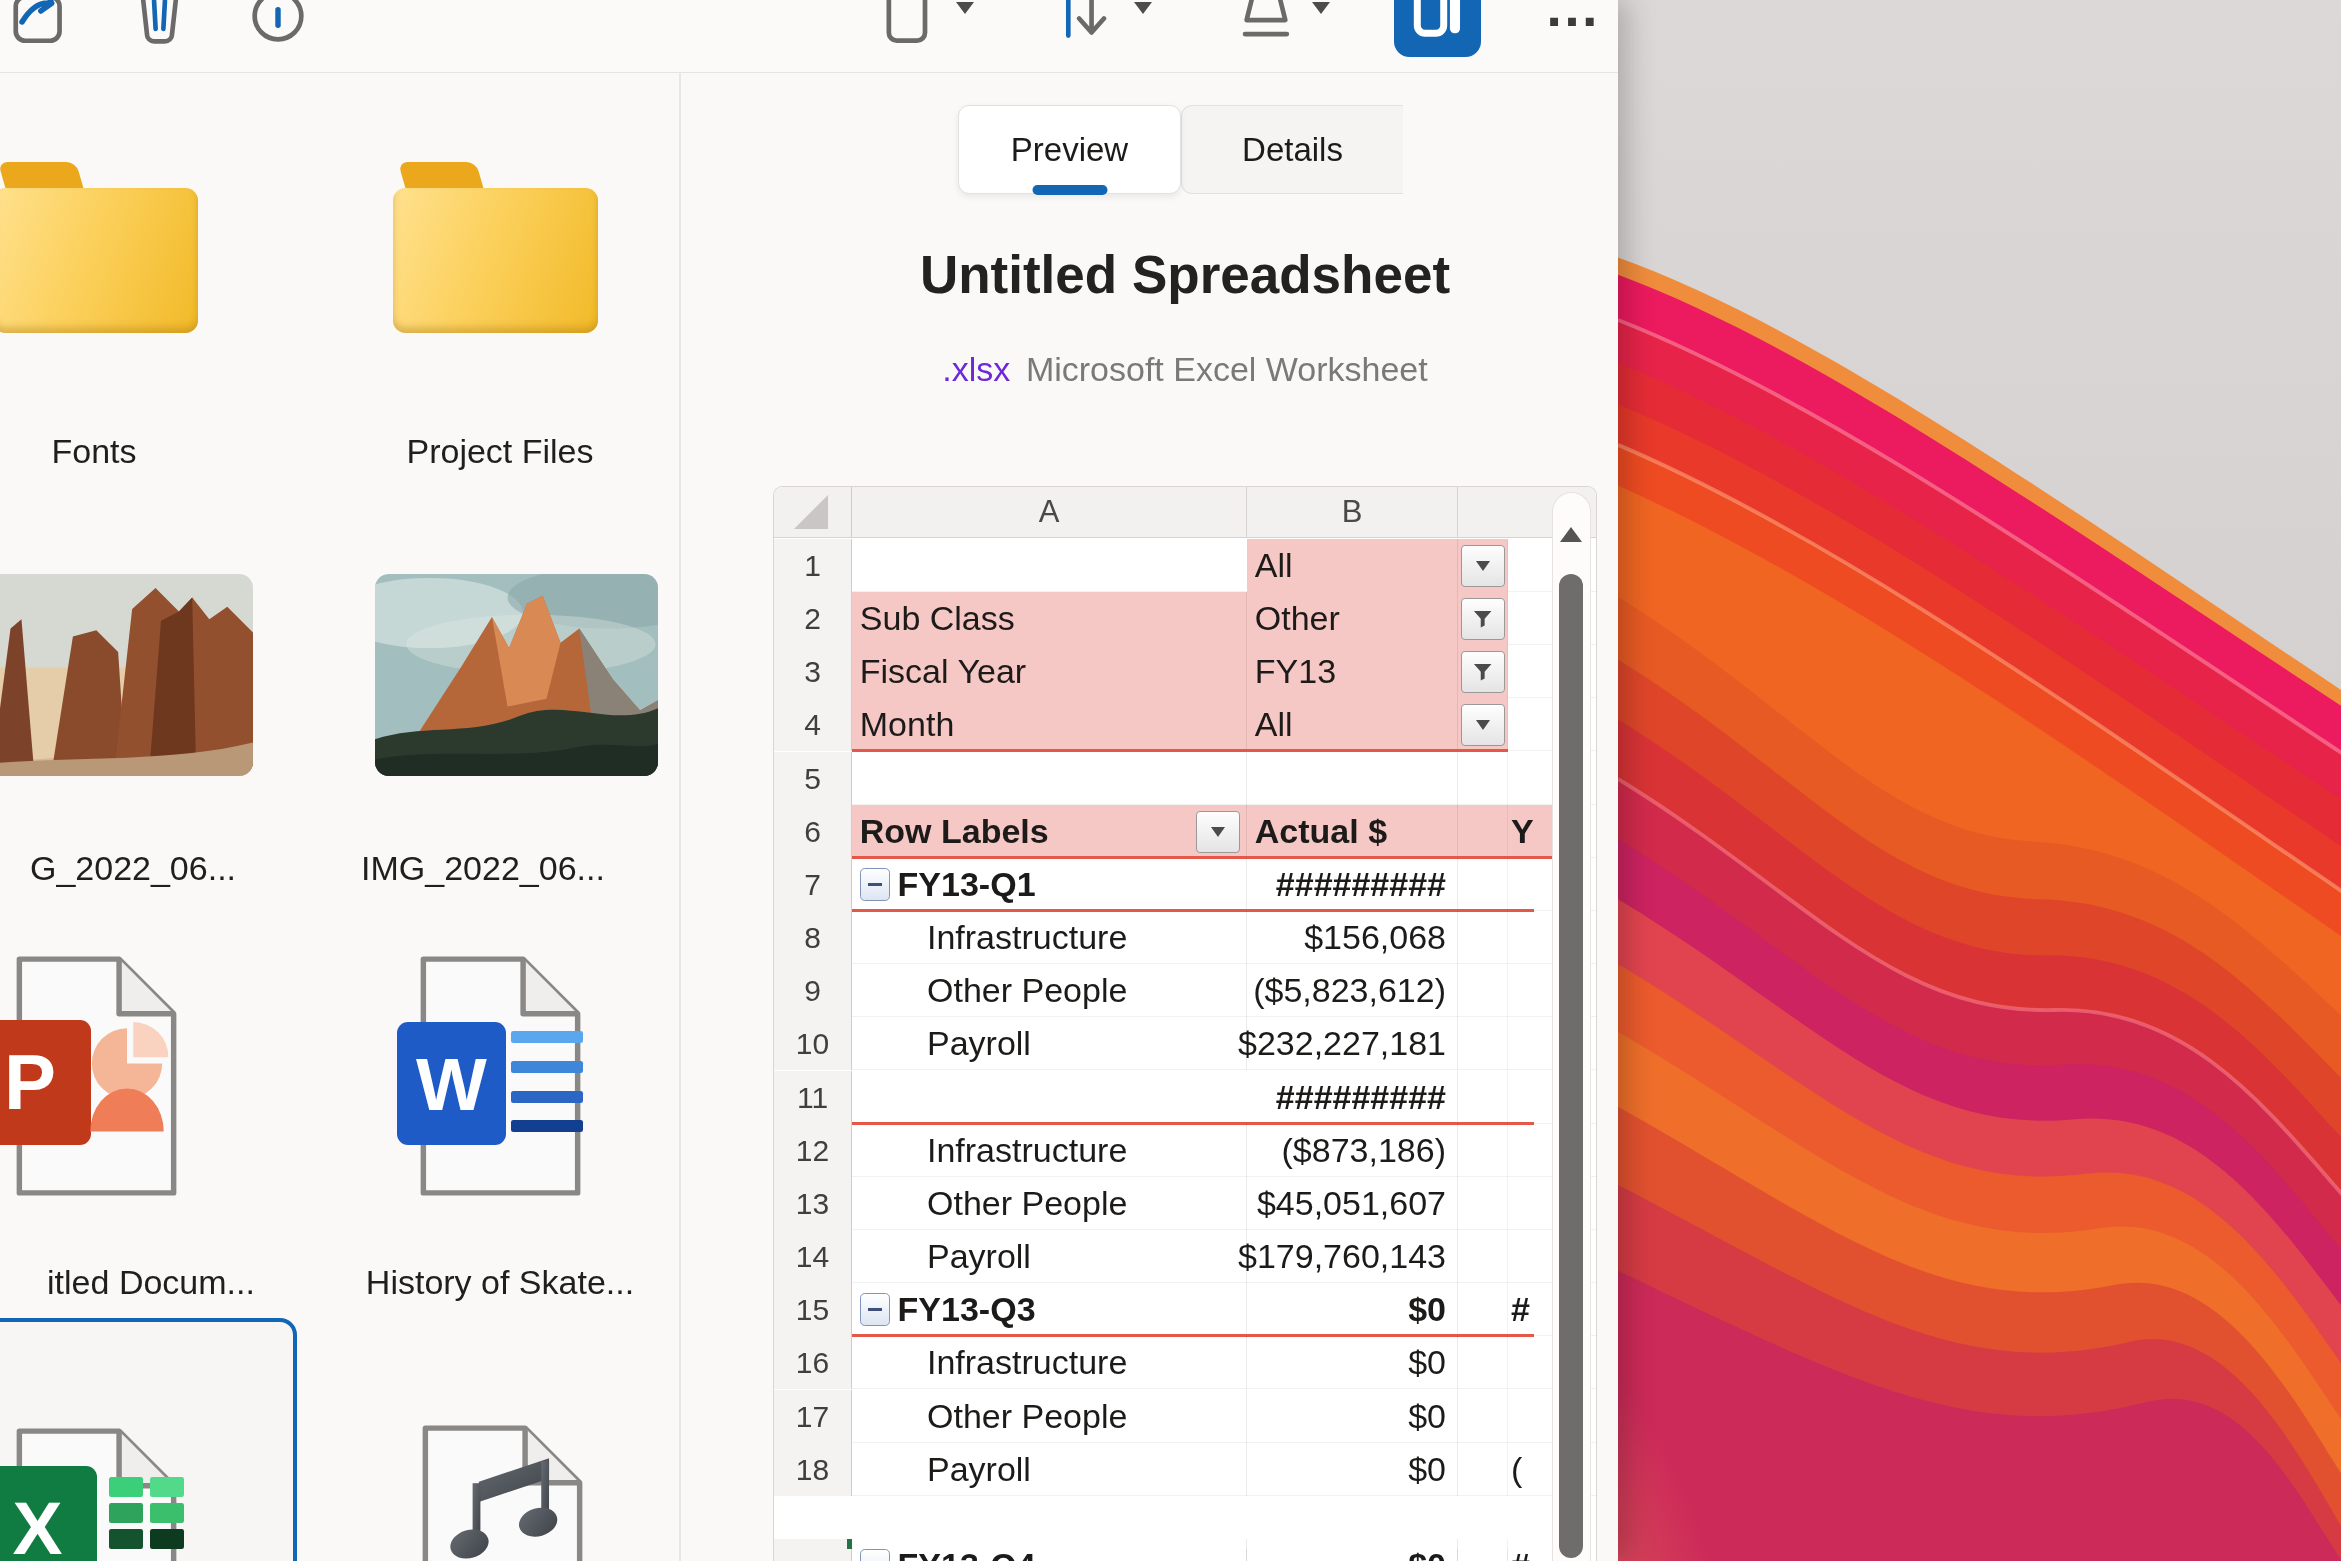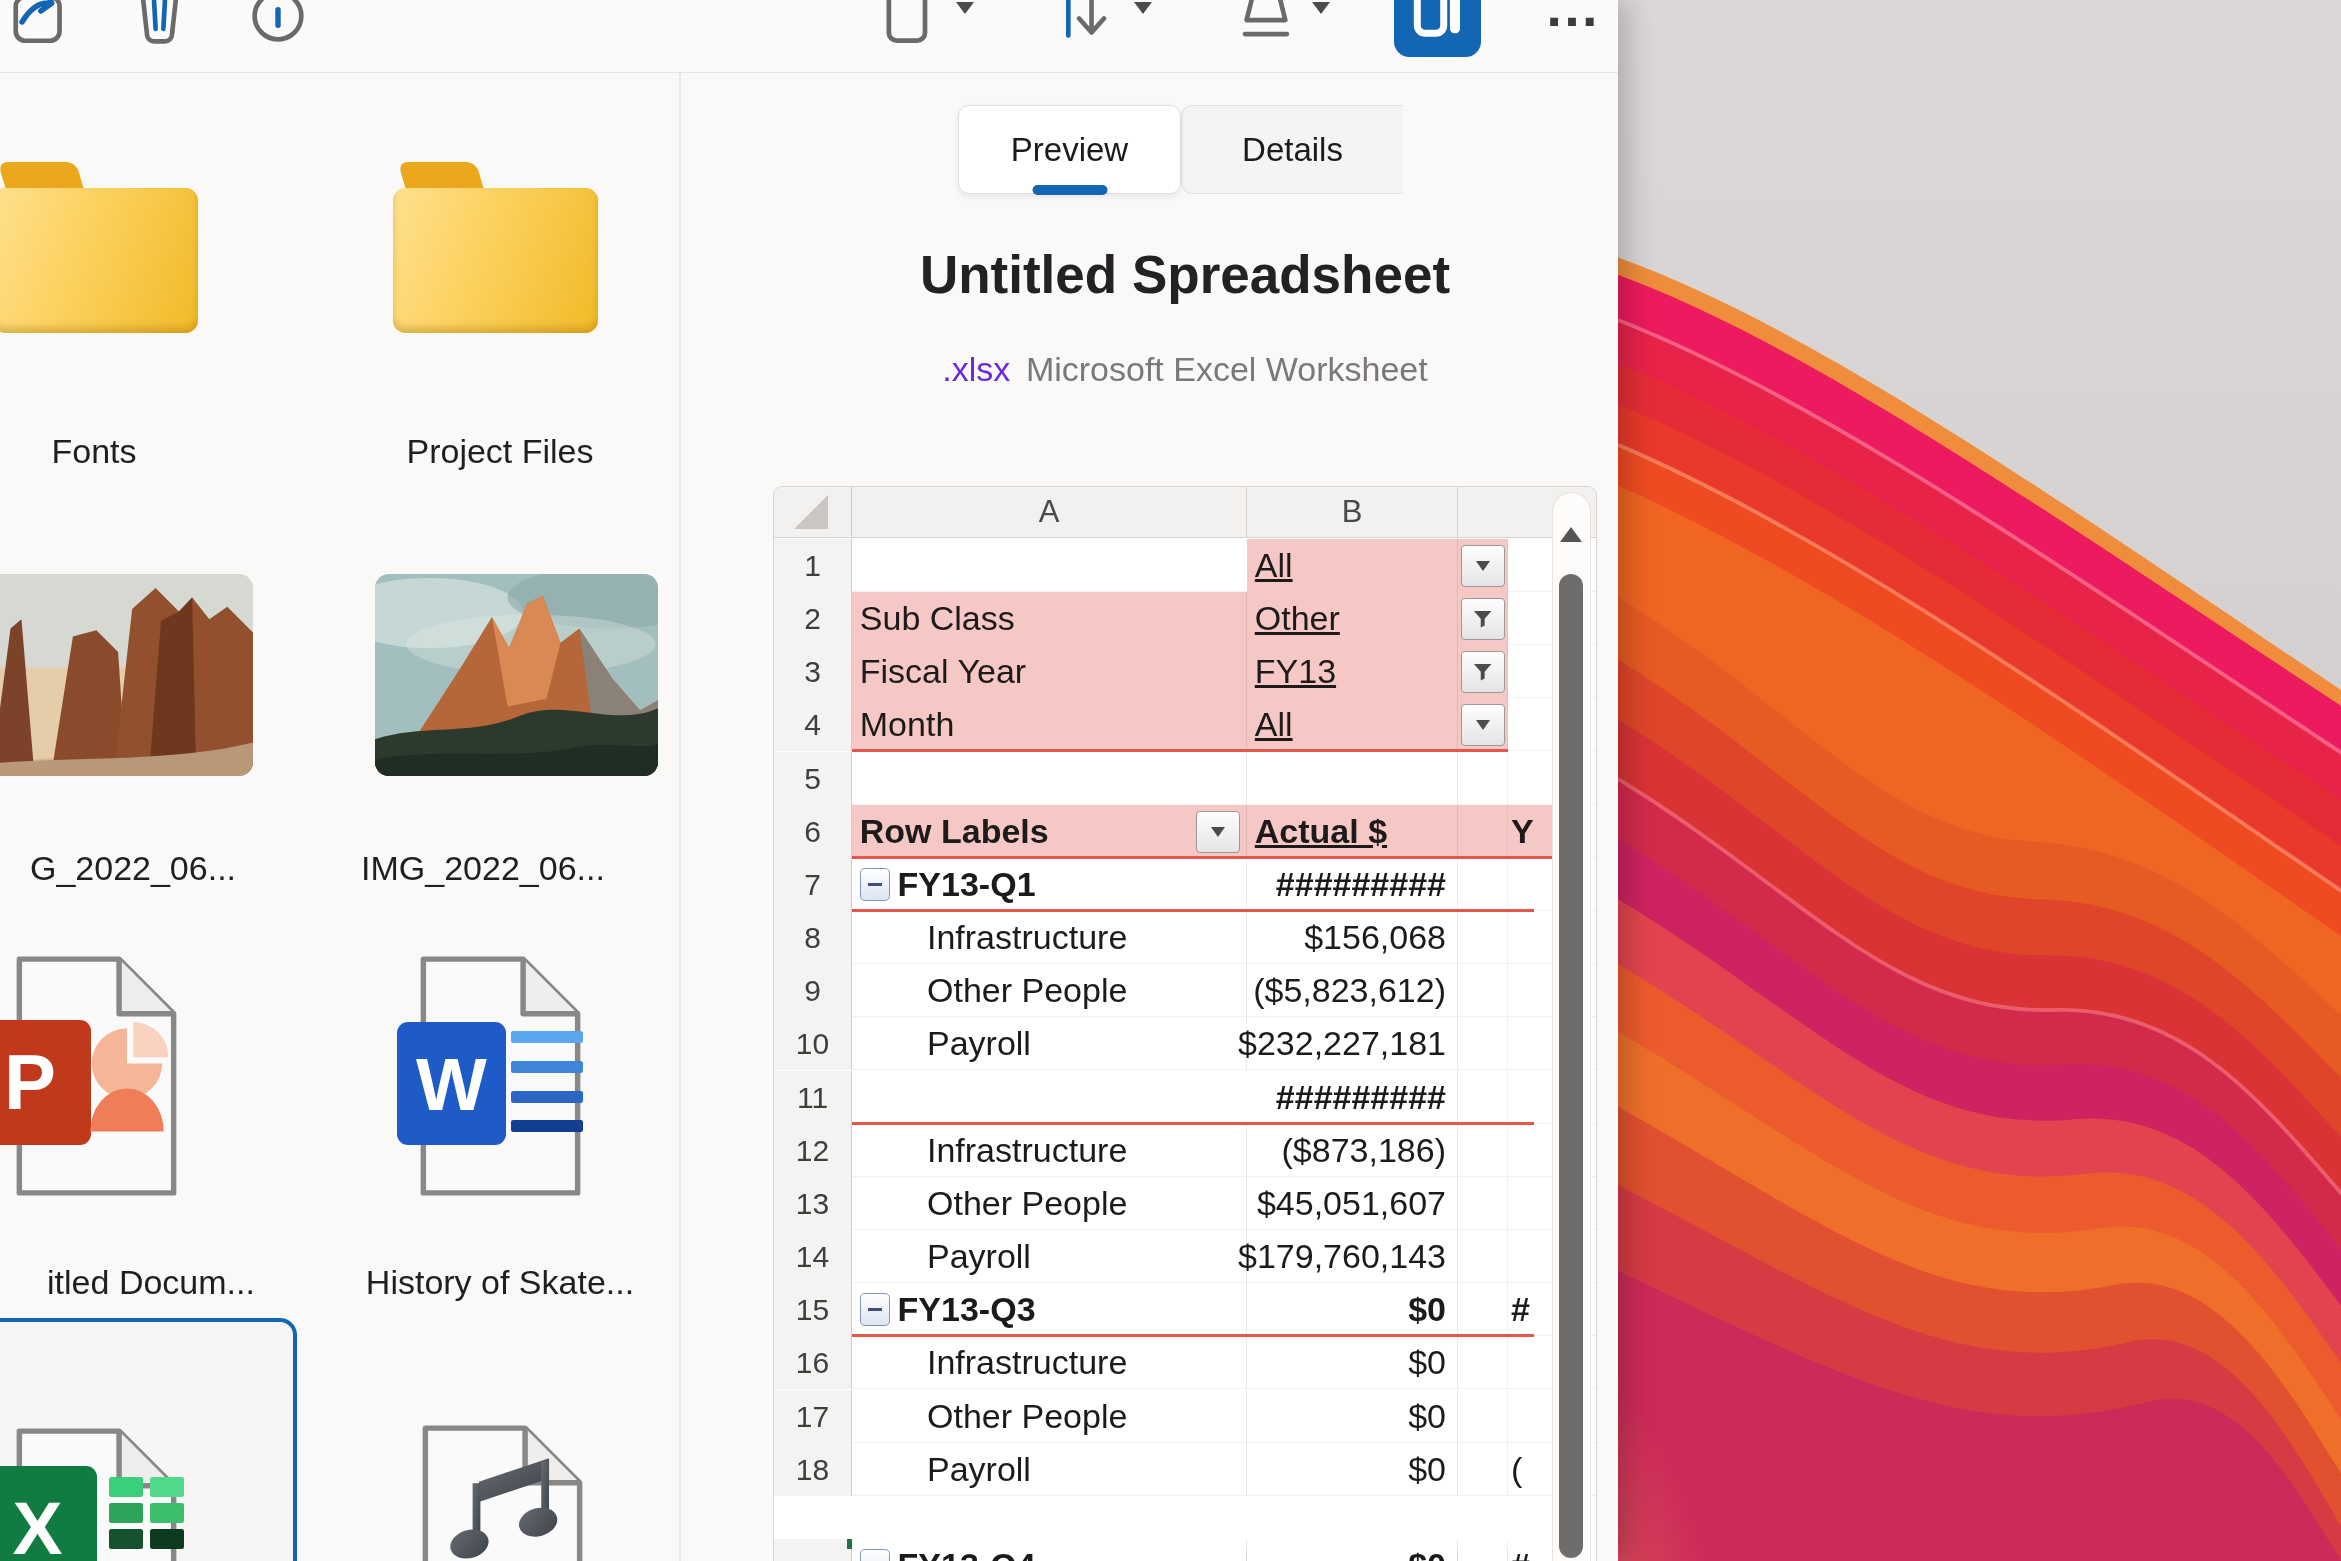--- a/index.html
+++ b/index.html
@@ -54,21 +54,21 @@
   #corner .tri{position:absolute;left:20px;top:7.8px;width:0;height:0;border-style:solid;
     border-width:0 0 34px 34px;border-color:transparent transparent #c9c6c3 transparent;}
   #sheet-rows{position:absolute;left:0;top:52px;width:100%;height:1024px;}
   .srow{position:absolute;left:0;width:100%;height:53px;box-shadow:inset 0 -0.8px 0 rgba(0,0,0,.07);font-size:34px;}
   .cell{position:absolute;top:0;height:53px;display:flex;align-items:center;box-sizing:border-box;}
   .rnum{left:0;width:78px;background:#f4f3f1;border-right:1.6px solid #cfccc9;justify-content:center;
     font-size:30px;color:#403f3e;}
   .rnum.selrow{color:#1a7a4a;border-right:5.5px solid #217346;}
   .ca{left:78px;width:395px;border-right:0.8px solid rgba(0,0,0,.08);padding-left:7.8px;}
   .cb{left:473px;width:211px;border-right:0.8px solid rgba(0,0,0,.08);justify-content:flex-end;padding-right:11px;}
-  .cb.left{justify-content:flex-start;padding-left:7.8px;text-decoration:underline;}
+  .cb.left{justify-content:flex-start;padding-left:7.8px;}
   .cs{left:684px;width:50px;border-right:0.8px solid rgba(0,0,0,.05);justify-content:center;}
   .cc{left:734px;width:26.5px;padding-left:3.1px;font-weight:700;}
   .cc.norm{font-weight:400;}
   .gapfill{position:absolute;left:760px;top:0;width:31px;height:53px;background:#f6c8c5;}
   .s-filter .ca,.s-filter .cb,.s-filter .cs{background:#f6c8c5;}
   .s-header .ca,.s-header .cb,.s-header .cs,.s-header .cc{background:#f6c8c5;}
   .s-header .atext,.s-header .cb,.s-header .cc,.s-subtotal .atext,.s-subtotal .cb,.s-subtotal .cc{font-weight:700;}
   .s-detail .ca{padding-left:75px;}
   .redline{position:absolute;left:78px;bottom:-0.8px;height:3.1px;background:#e4584a;}
   .rl-filter{width:656px;} .rl-header{width:714px;} .rl-subtotal{width:682px;}

